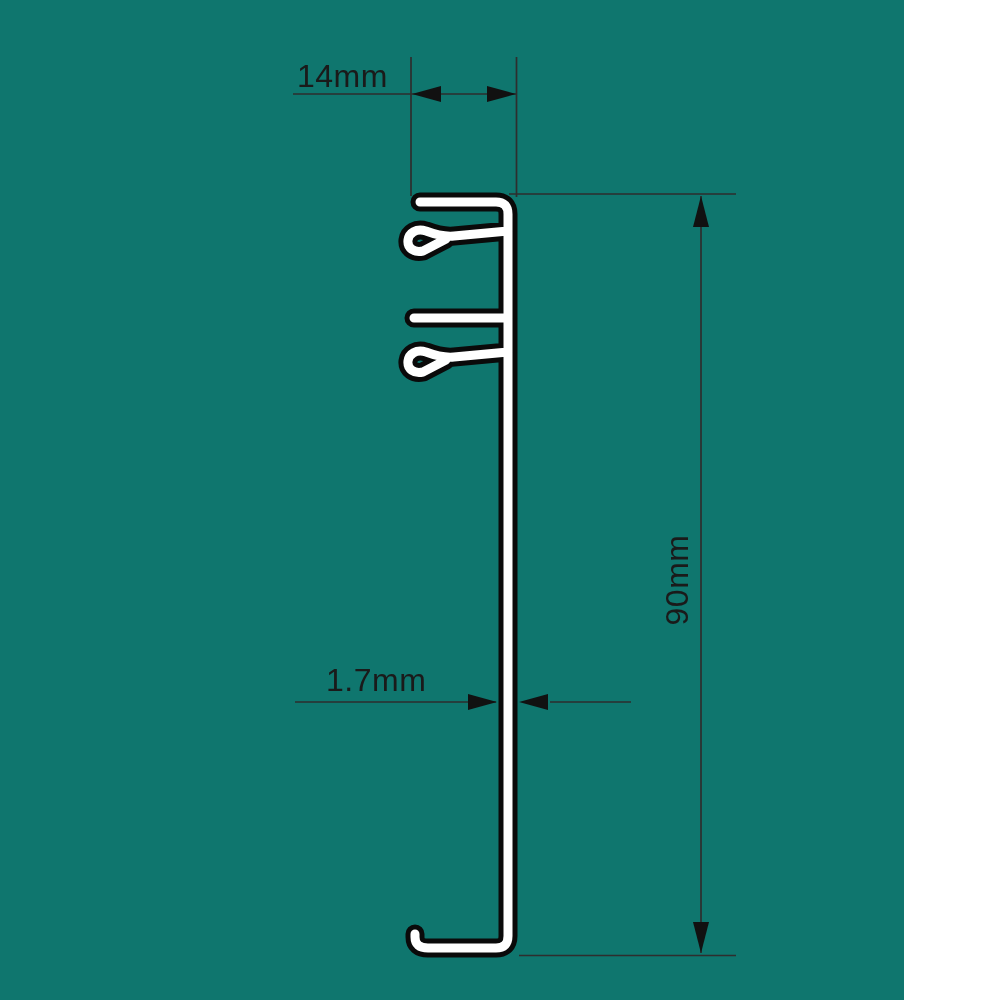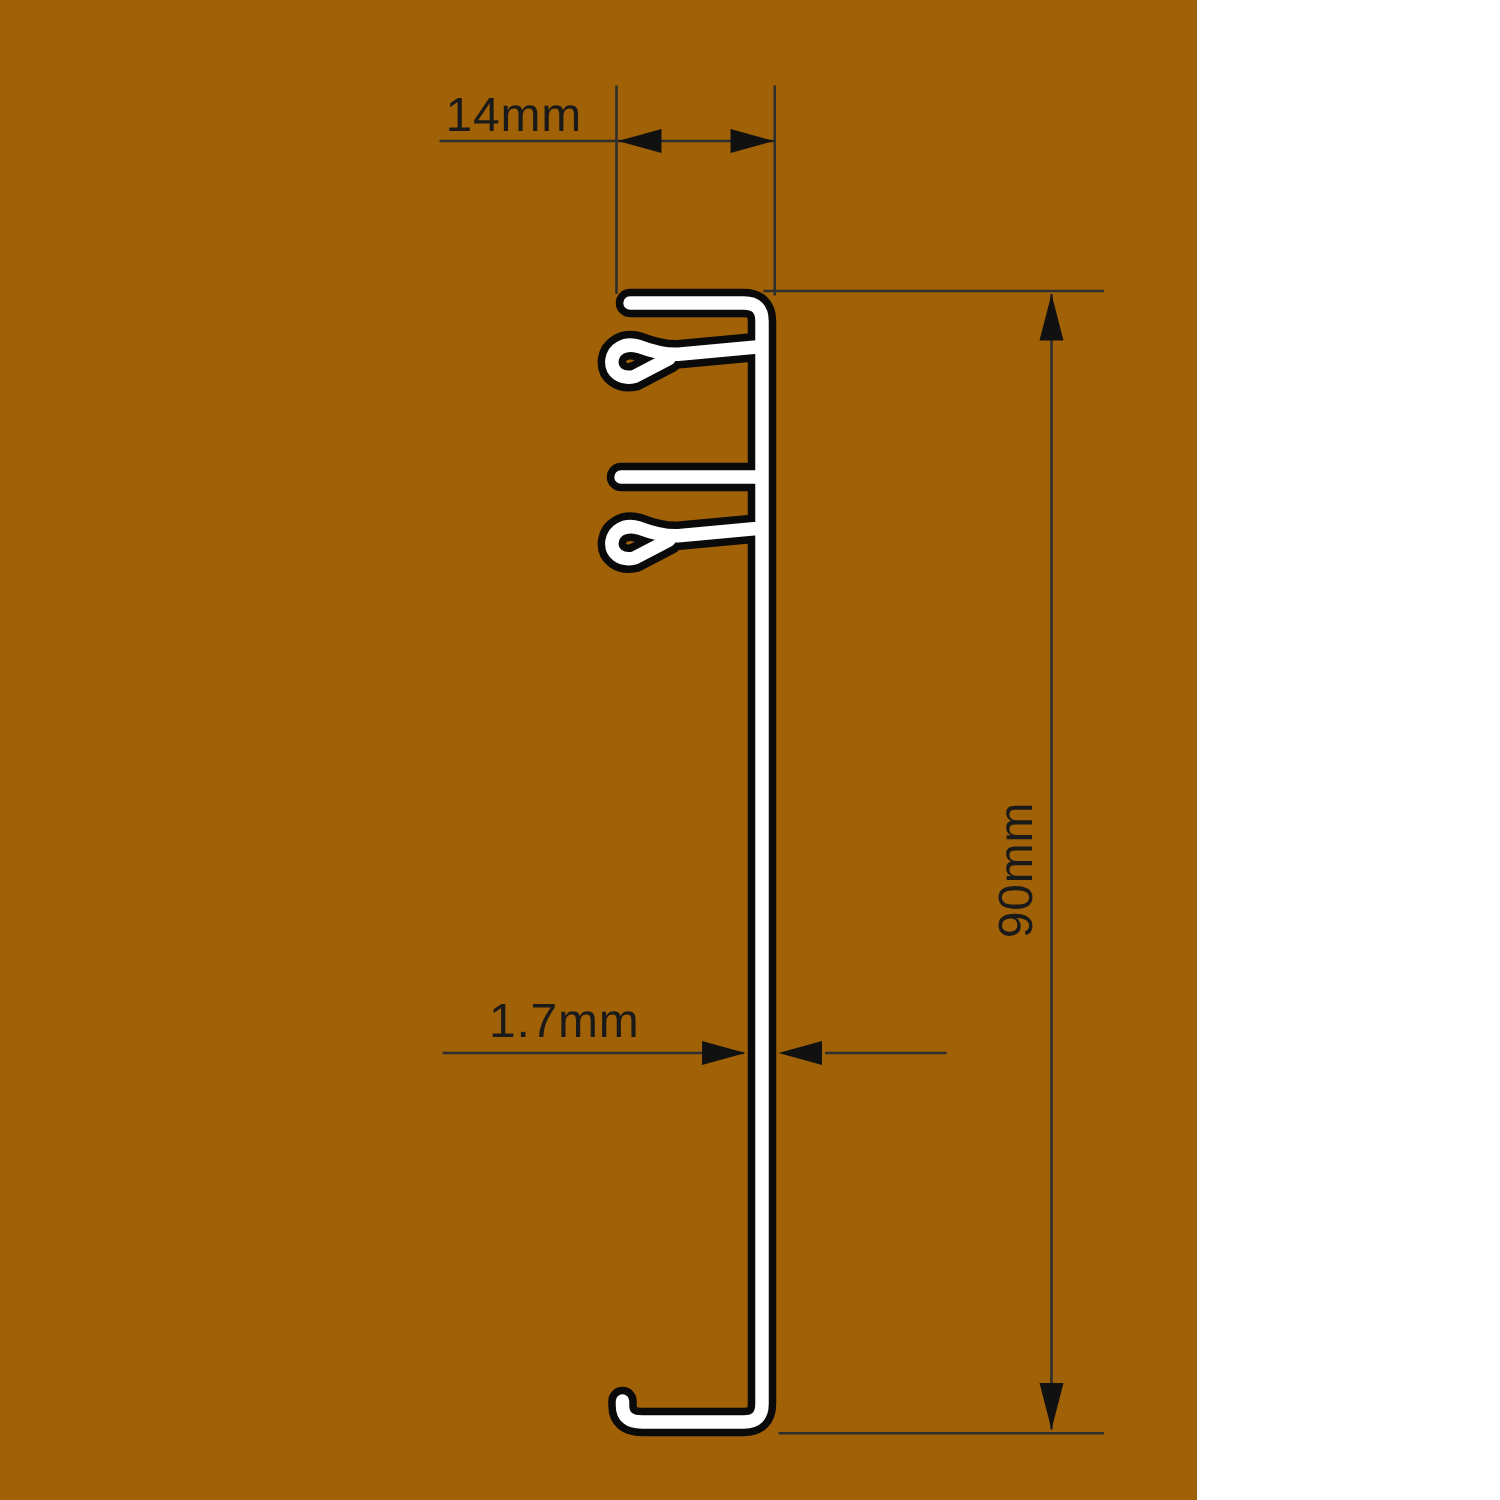--- a/index.html
+++ b/index.html
@@ -2,23 +2,23 @@
 <html><head>
 <meta charset="utf-8">
 <style>
   html, body {
     margin: 0;
     padding: 0;
     background: #ffffff;
   }
   .canvas {
     position: relative;
-    width: 798px;
+    width: 904px;
     height: 1000px;
-    background: #a16207;
+    background: #0f766e;
     overflow: hidden;
   }
   svg text {
     font-family: "Liberation Sans", "DejaVu Sans", sans-serif;
     font-size: 32px;
     letter-spacing: 0.5px;
     fill: #1a1a1a;
   }
   .profile-black {
     fill: none;

